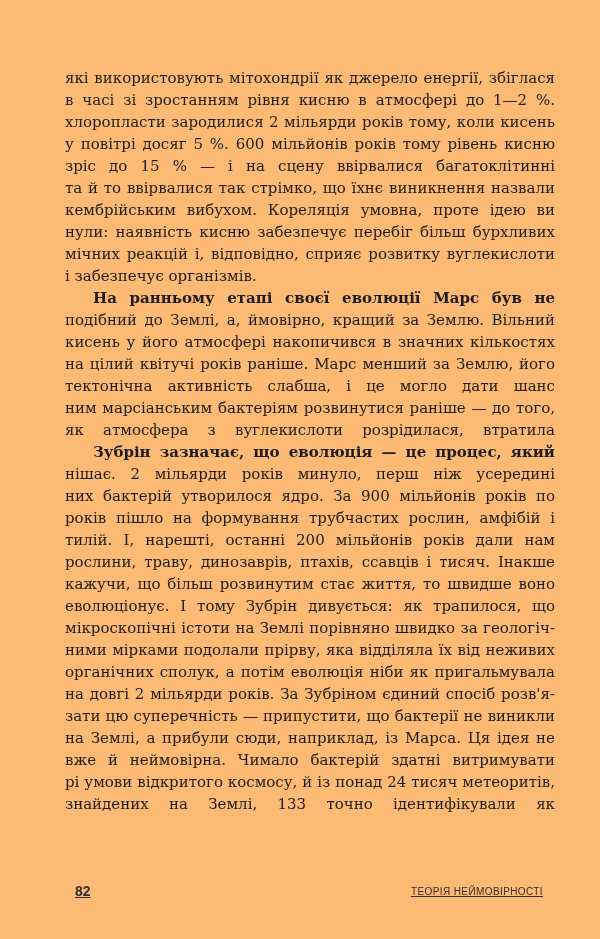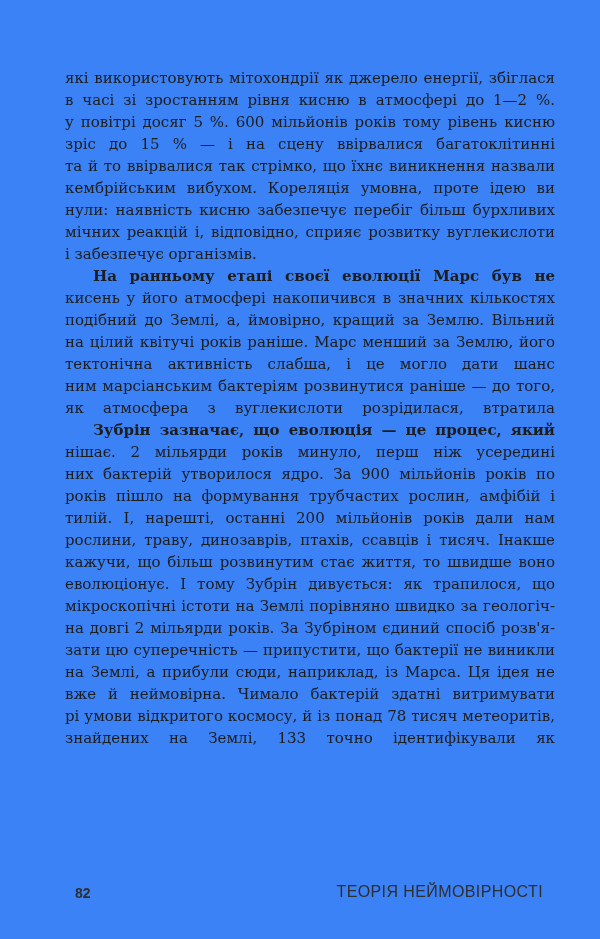--- a/index.html
+++ b/index.html
@@ -9,21 +9,21 @@
   body {
     width: 600px;
     height: 939px;
     position: relative;
     background: #ffffff;
     overflow: hidden;
   }
   .page {
     position: absolute;
     inset: 0;
-    background: #3b82f6;
+    background: #fdba74;
   }
   .text-block {
     position: absolute;
     left: 65px;
     top: 67px;
     width: 490px;
     color: #1d1d1d;
     font-family: "DejaVu Serif", serif;
     font-size: 15px;
     line-height: 22px;
@@ -47,78 +47,82 @@
     text-indent: 28px;
     font-weight: bold;
   }
   .footer {
     position: absolute;
     left: 75px;
     right: 57px;
     top: 883px;
     display: flex;
     justify-content: space-between;
-    align-items: flex-end;
+    align-items: center;
     font-family: "Liberation Sans", sans-serif;
     color: #2e2e2e;
+    text-decoration: underline;
   }
   .page-number {
     font-size: 14px;
     font-weight: 600;
   }
   .running-head {
-    font-size: 16px;
+    font-size: 10px;
     font-weight: 500;
     letter-spacing: 0.4px;
   }
 </style>
 </head>
 <body>
 
 <div class="page">
 
   <div class="text-block">
 
     <div class="paragraph">
       <div class="line">які використовують мітохондрії як джерело енергії, збіглася</div>
       <div class="line">в часі зі зростанням рівня кисню в атмосфері до 1—2 %. Перші</div>
+      <div class="line">хлоропласти зародилися 2 мільярди років тому, коли кисень</div>
       <div class="line">у повітрі досяг 5 %. 600 мільйонів років тому рівень кисню</div>
       <div class="line">зріс до 15 % — і на сцену ввірвалися багатоклітинні організми,</div>
       <div class="line">та й то ввірвалися так стрімко, що їхнє виникнення назвали</div>
       <div class="line">кембрійським вибухом. Кореляція умовна, проте ідею ви збаг-</div>
       <div class="line">нули: наявність кисню забезпечує перебіг більш бурхливих хі-</div>
       <div class="line">мічних реакцій і, відповідно, сприяє розвитку вуглекислоти</div>
       <div class="line para-end">і забезпечує організмів.</div>
     </div>
 
     <div class="paragraph">
       <div class="line indent">На ранньому етапі своєї еволюції Марс був не просто</div>
+      <div class="line">подібний до Землі, а, ймовірно, кращий за Землю. Вільний</div>
       <div class="line">кисень у його атмосфері накопичився в значних кількостях</div>
-      <div class="line">подібний до Землі, а, ймовірно, кращий за Землю. Вільний</div>
       <div class="line">на цілий квітучі років раніше. Марс менший за Землю, його</div>
       <div class="line">тектонічна активність слабша, і це могло дати шанс примітив-</div>
       <div class="line">ним марсіанським бактеріям розвинутися раніше — до того,</div>
       <div class="line">як атмосфера з вуглекислоти розрідилася, втратила парнико-</div>
     </div>
 
     <div class="paragraph">
       <div class="line indent">Зубрін зазначає, що еволюція — це процес, який інтенсив-</div>
       <div class="line">нішає. 2 мільярди років минуло, перш ніж усередині примітив-</div>
       <div class="line">них бактерій утворилося ядро. За 900 мільйонів років по тому</div>
       <div class="line">років пішло на формування трубчастих рослин, амфібій і реп-</div>
       <div class="line">тилій. І, нарешті, останні 200 мільйонів років дали нам квітучі</div>
       <div class="line">рослини, траву, динозаврів, птахів, ссавців і тисяч. Інакше</div>
       <div class="line">кажучи, що більш розвинутим стає життя, то швидше воно</div>
       <div class="line">еволюціонує. І тому Зубрін дивується: як трапилося, що перші</div>
       <div class="line">мікроскопічні істоти на Землі порівняно швидко за геологіч-</div>
+      <div class="line">ними мірками подолали прірву, яка відділяла їх від неживих</div>
+      <div class="line">органічних сполук, а потім еволюція ніби як пригальмувала</div>
       <div class="line">на довгі 2 мільярди років. За Зубріном єдиний спосіб розв'я-</div>
       <div class="line">зати цю суперечність — припустити, що бактерії не виникли</div>
       <div class="line">на Землі, а прибули сюди, наприклад, із Марса. Ця ідея не така</div>
       <div class="line">вже й неймовірна. Чимало бактерій здатні витримувати суво-</div>
-      <div class="line">рі умови відкритого космосу, й із понад 78 тисяч метеоритів,</div>
+      <div class="line">рі умови відкритого космосу, й із понад 24 тисяч метеоритів,</div>
       <div class="line para-end">знайдених на Землі, 133 точно ідентифікували як марсіанські.</div>
     </div>
 
   </div>
 
   <div class="footer">
     <span class="page-number">82</span>
     <span class="running-head">ТЕОРІЯ НЕЙМОВІРНОСТІ</span>
   </div>
 

